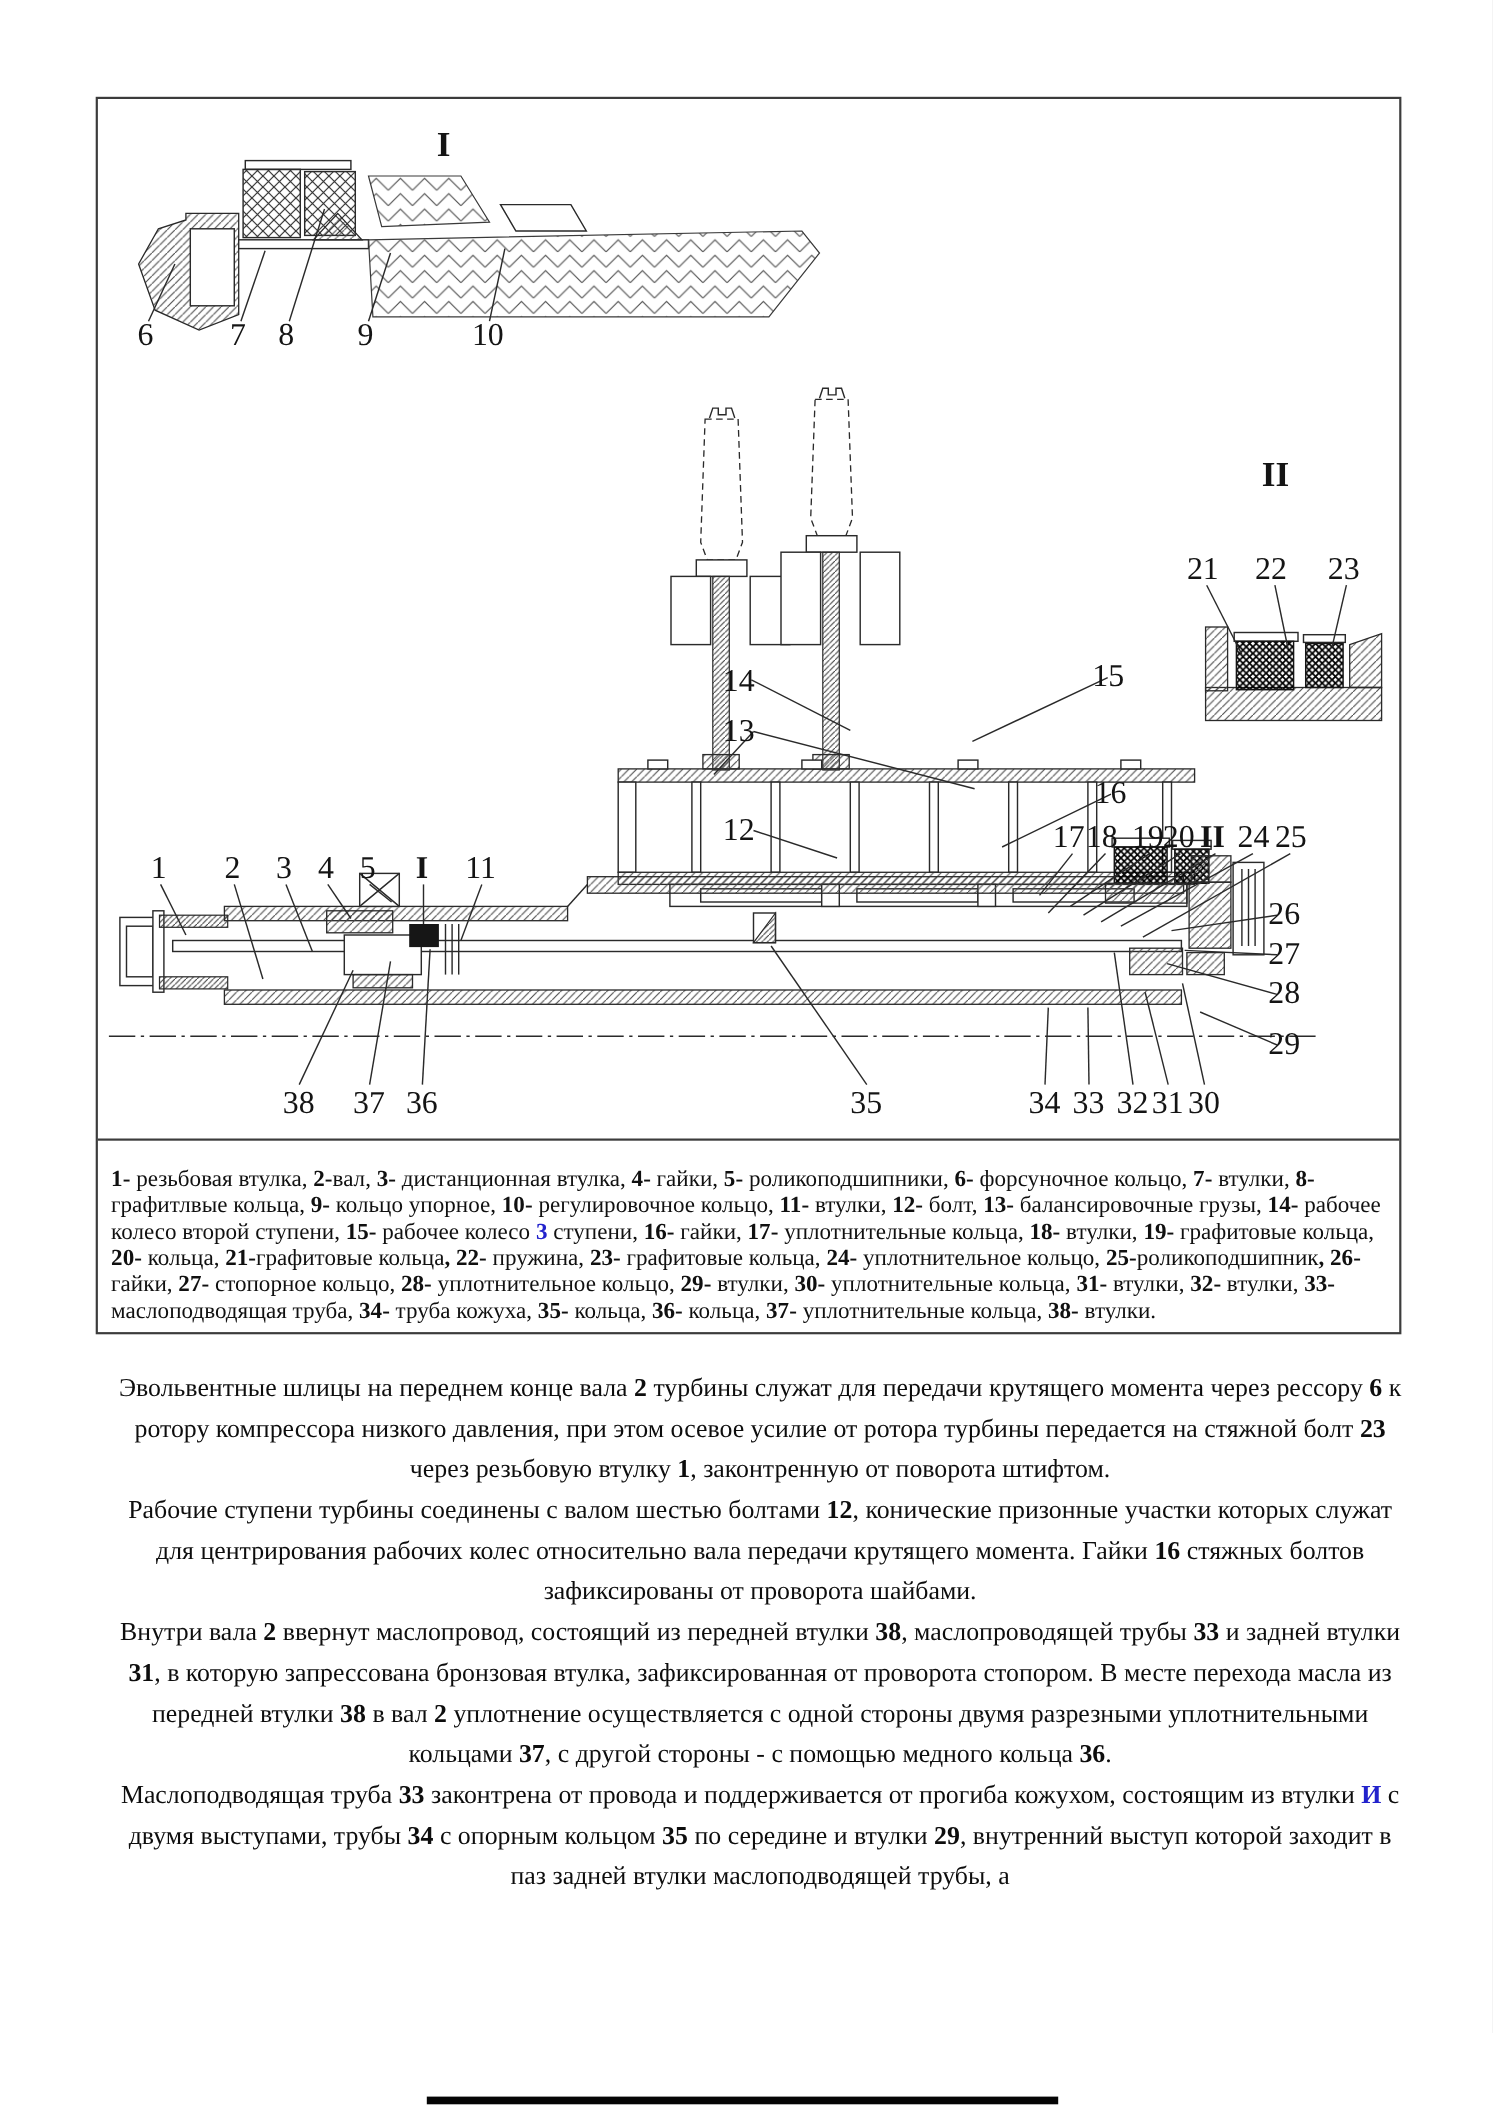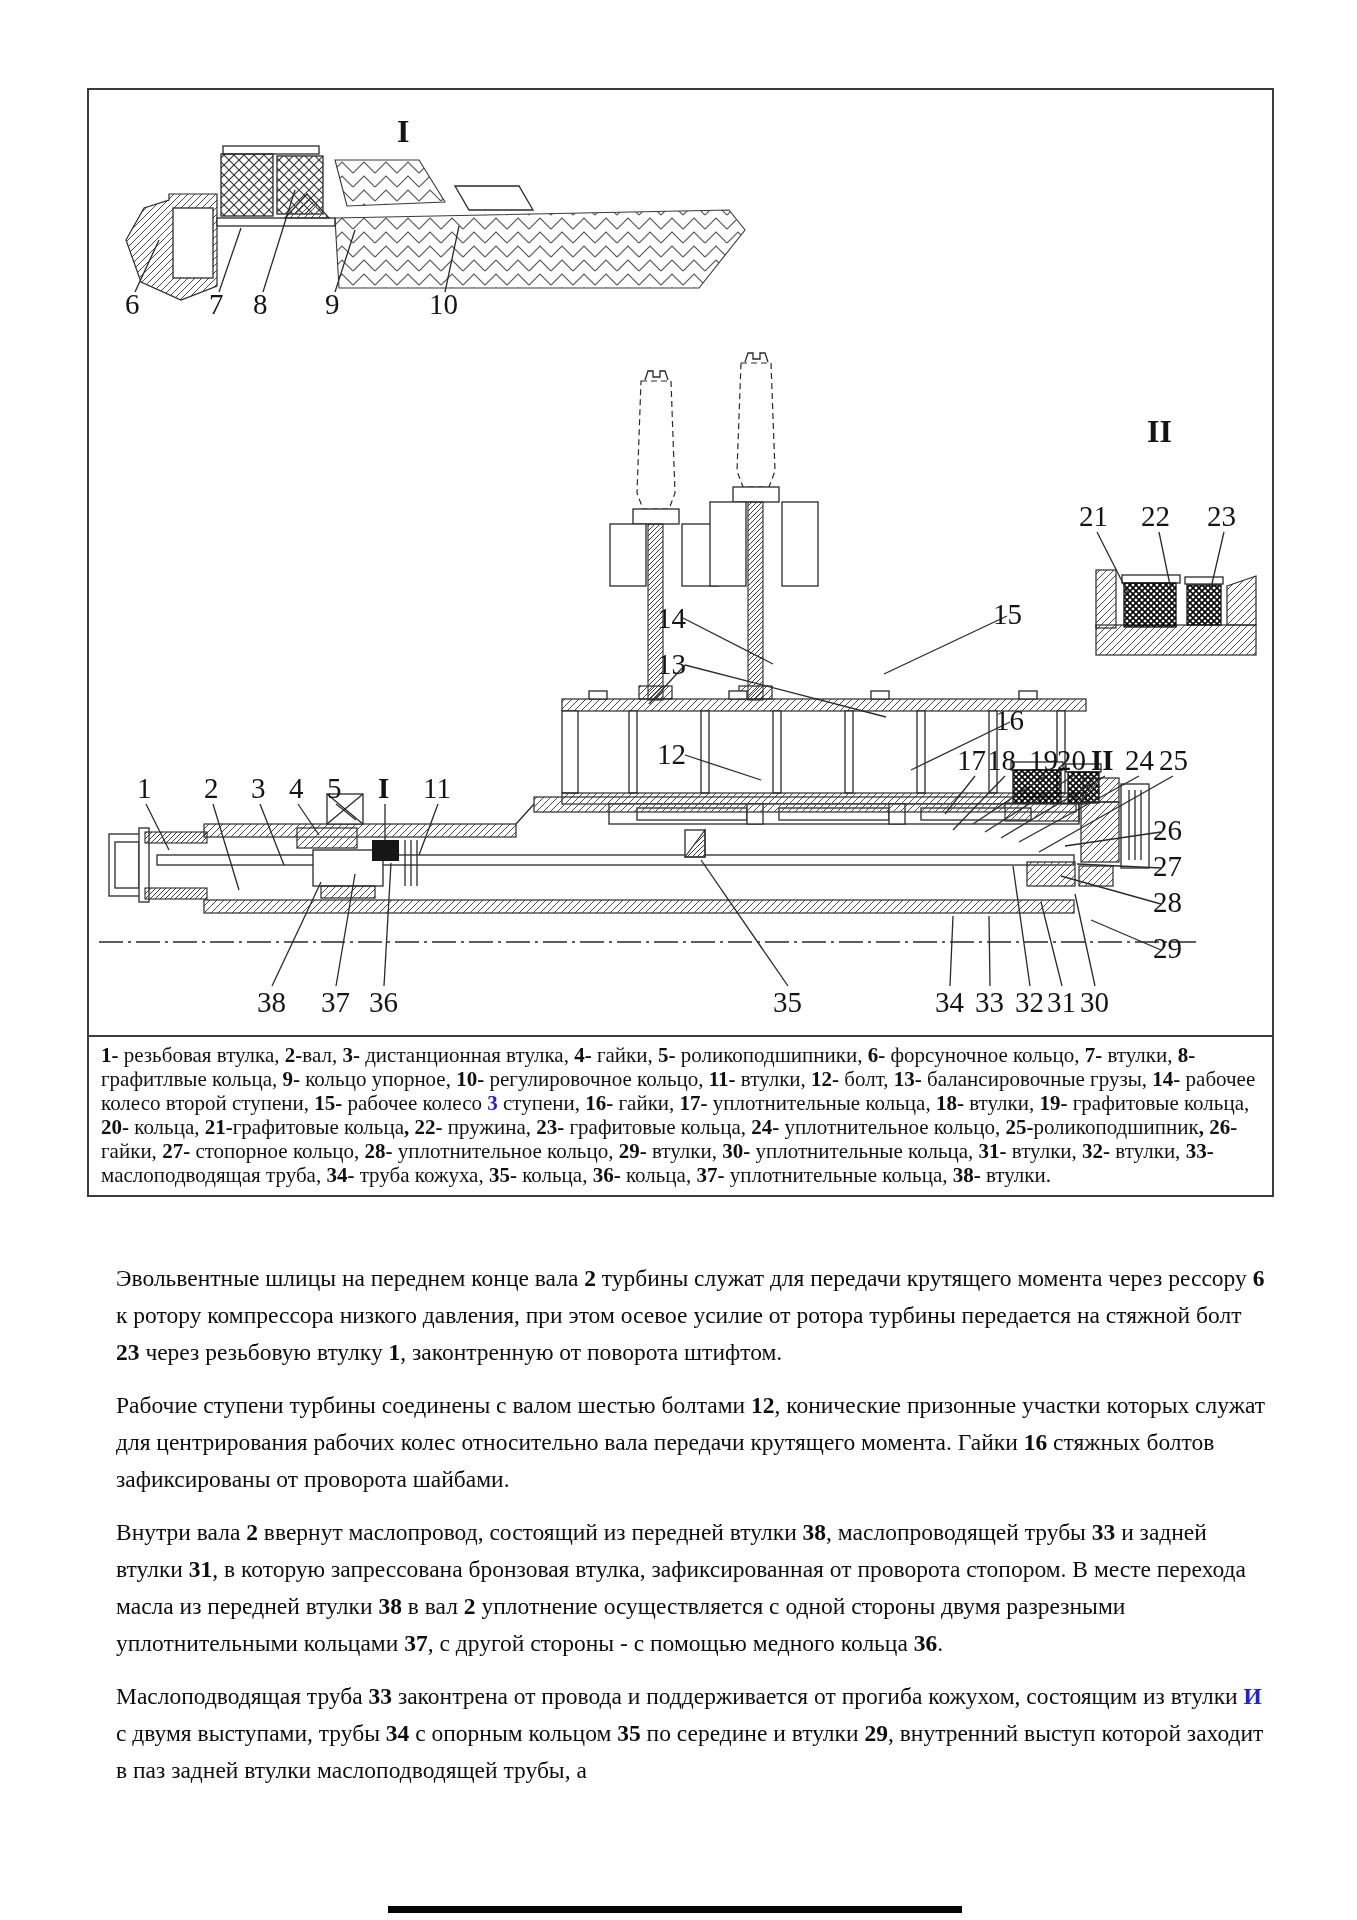--- a/index.html
+++ b/index.html
@@ -9,28 +9,28 @@
     margin:0 auto;
   }
   .frame{
     position:absolute;left:87px;top:88px;width:1183px;
     border:2px solid #3c3c3c;background:#fff;
   }
   .figure-canvas{position:relative;width:1183px;height:945px;}
   .figure-canvas svg{display:block;}
   .legend{
     border-top:2px solid #3c3c3c;
-    padding:6px 10px 8px 12px;
+    padding:22px 10px 8px 12px;
     font-size:21px;line-height:24px;color:#101010;
   }
   .body-text{
     position:absolute;left:100px;top:1244px;width:1182px;
     font-size:23.5px;line-height:37px;color:#0d0d0d;
   }
-  .body-text p{margin:16px;padding:0;}
+  .body-text p{margin:0;padding:0;text-align:center;}
   .b{font-weight:bold;}
   .bl{font-weight:bold;color:#2222cc;}
   .bottom-rule{
     position:absolute;left:388px;top:1906px;width:574px;height:7px;background:#050505;
   }
   
   .ol{fill:#ffffff;stroke:#2a2a2a;stroke-width:1.3;}
   .nf{fill:none;stroke:#2a2a2a;stroke-width:1.3;}
   .dash{fill:#ffffff;stroke:#2a2a2a;stroke-width:1.2;stroke-dasharray:6 4;}
   .hf{fill:url(#hatch);stroke:#2a2a2a;stroke-width:1.2;}

